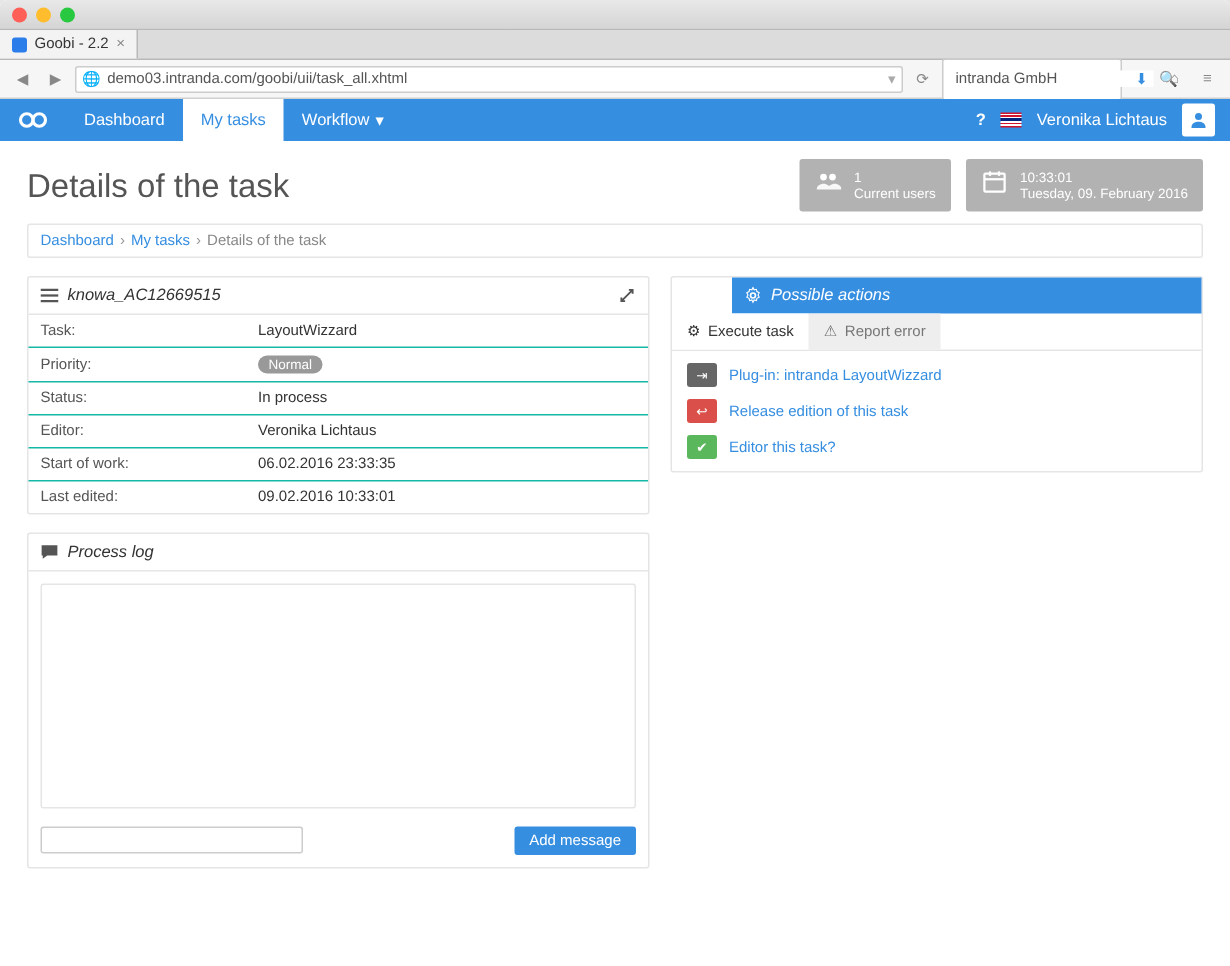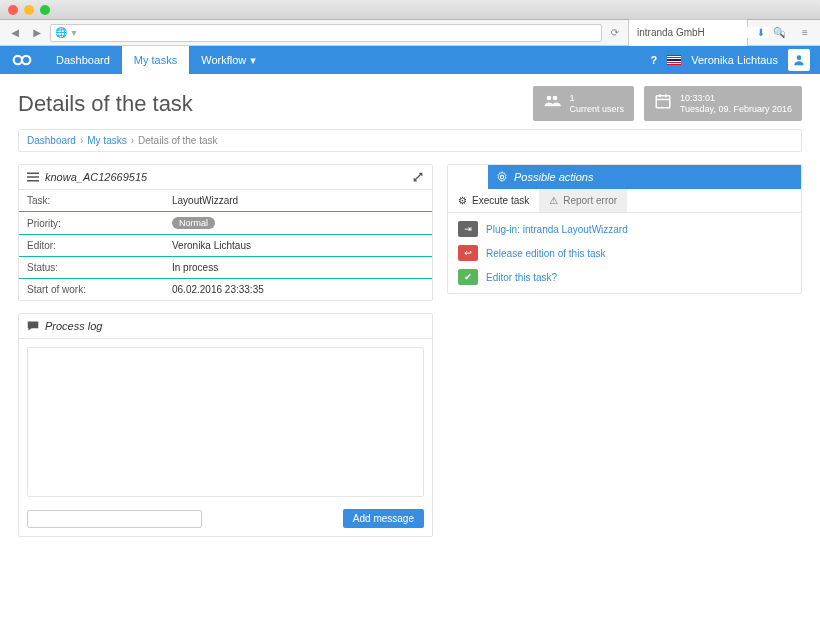--- a/index.html
+++ b/index.html
@@ -60,21 +60,21 @@
 .panel-head .spacer{flex:1;}
 .hicn{width:12px;height:12px;display:inline-flex;align-items:center;justify-content:center;}
 
 table.details{width:100%;border-collapse:collapse;font-size:10px;}
 table.details td{padding:5px 8px;border-bottom:1px solid #14b8a6;}
 table.details td:first-child{width:145px;color:#555;}
 table.details tr:last-child td{border-bottom:none;}
 .badge{display:inline-block;background:#999;color:#fff;padding:1px 7px;border-radius:8px;font-size:9px;}
 
 .processlog{height:150px;border:1px solid #e5e5e5;margin:8px;border-radius:2px;}
-.addrow{display:flex;gap:8px;padding:4px 8px 8px 8px;align-items:flex-end;}
+.addrow{display:flex;gap:8px;padding:4px 8px 8px 8px;align-items:flex-start;}
 .addrow input{flex:0 0 175px;height:18px;border:1px solid #ccc;border-radius:2px;padding:0 4px;font-size:10px;}
 .addspace{flex:1;}
 .btn-primary{background:#368ee0;color:#fff;border:none;padding:4px 10px;font-size:10px;border-radius:2px;cursor:pointer;}
 
 .tabrow{display:flex;border-bottom:1px solid #e5e5e5;font-size:10px;}
 .rtab{padding:6px 10px;display:flex;align-items:center;gap:5px;cursor:pointer;}
 .rtab.active{background:#fff;}
 .rtab.inactive{background:#eee;color:#777;}
 
 .action-list{padding:4px 0;}
@@ -89,25 +89,33 @@
 <body>
 
 <div class="window">
   <div class="titlebar">
     <div class="traffic">
       <div class="dot red"></div>
       <div class="dot yellow"></div>
       <div class="dot green"></div>
     </div>
   </div>
+  <div class="tabstrip">
+    <div class="tab">
+      <span class="favicon"></span>
+      <span>Goobi - 2.2</span>
+      <span class="tab-close">×</span>
+    </div>
+  </div>
   <div class="toolbar">
     <div class="tb-btn">◀</div>
     <div class="tb-btn">▶</div>
     <div class="urlbar">
       <span>🌐</span>
+      <input value="demo03.intranda.com/goobi/uii/task_all.xhtml" style="">
       <span style="color:#aaa">▾</span>
     </div>
     <div class="tb-btn">⟳</div>
     <div class="searchbox">
       <span class="gicon"></span>
       <input value="intranda GmbH" style="">
       <span style="color:#368ee0">🔍</span>
     </div>
     <div class="tb-btn" style="color:#368ee0">⬇</div>
     <div class="tb-btn">⌂</div>
@@ -209,30 +217,34 @@
               <tbody id="details-body">
                   <tr>
                     <td>Task:</td>
                     <td>LayoutWizzard</td>
                   </tr>
                   <tr>
                     <td>Priority:</td>
                     <td><span class="badge">Normal</span></td>
                   </tr>
                   <tr>
+                    <td>Status:</td>
+                    <td>In process</td>
+                  </tr>
+                  <tr>
                     <td>Editor:</td>
                     <td>Veronika Lichtaus</td>
                   </tr>
                   <tr>
-                    <td>Status:</td>
-                    <td>In process</td>
-                  </tr>
-                  <tr>
                     <td>Start of work:</td>
                     <td>06.02.2016 23:33:35</td>
+                  </tr>
+                  <tr>
+                    <td>Last edited:</td>
+                    <td>09.02.2016 10:33:01</td>
                   </tr>
                 </tbody>
             </table>
           </div>
 
           <div class="panel">
             <div class="panel-head">
               <span class="hicn">
                 <svg viewBox="0 0 16 16" width="12" height="12" fill="#555">
                     <path d="M1 2h14v9H6l-4 3v-3H1z"></path>

